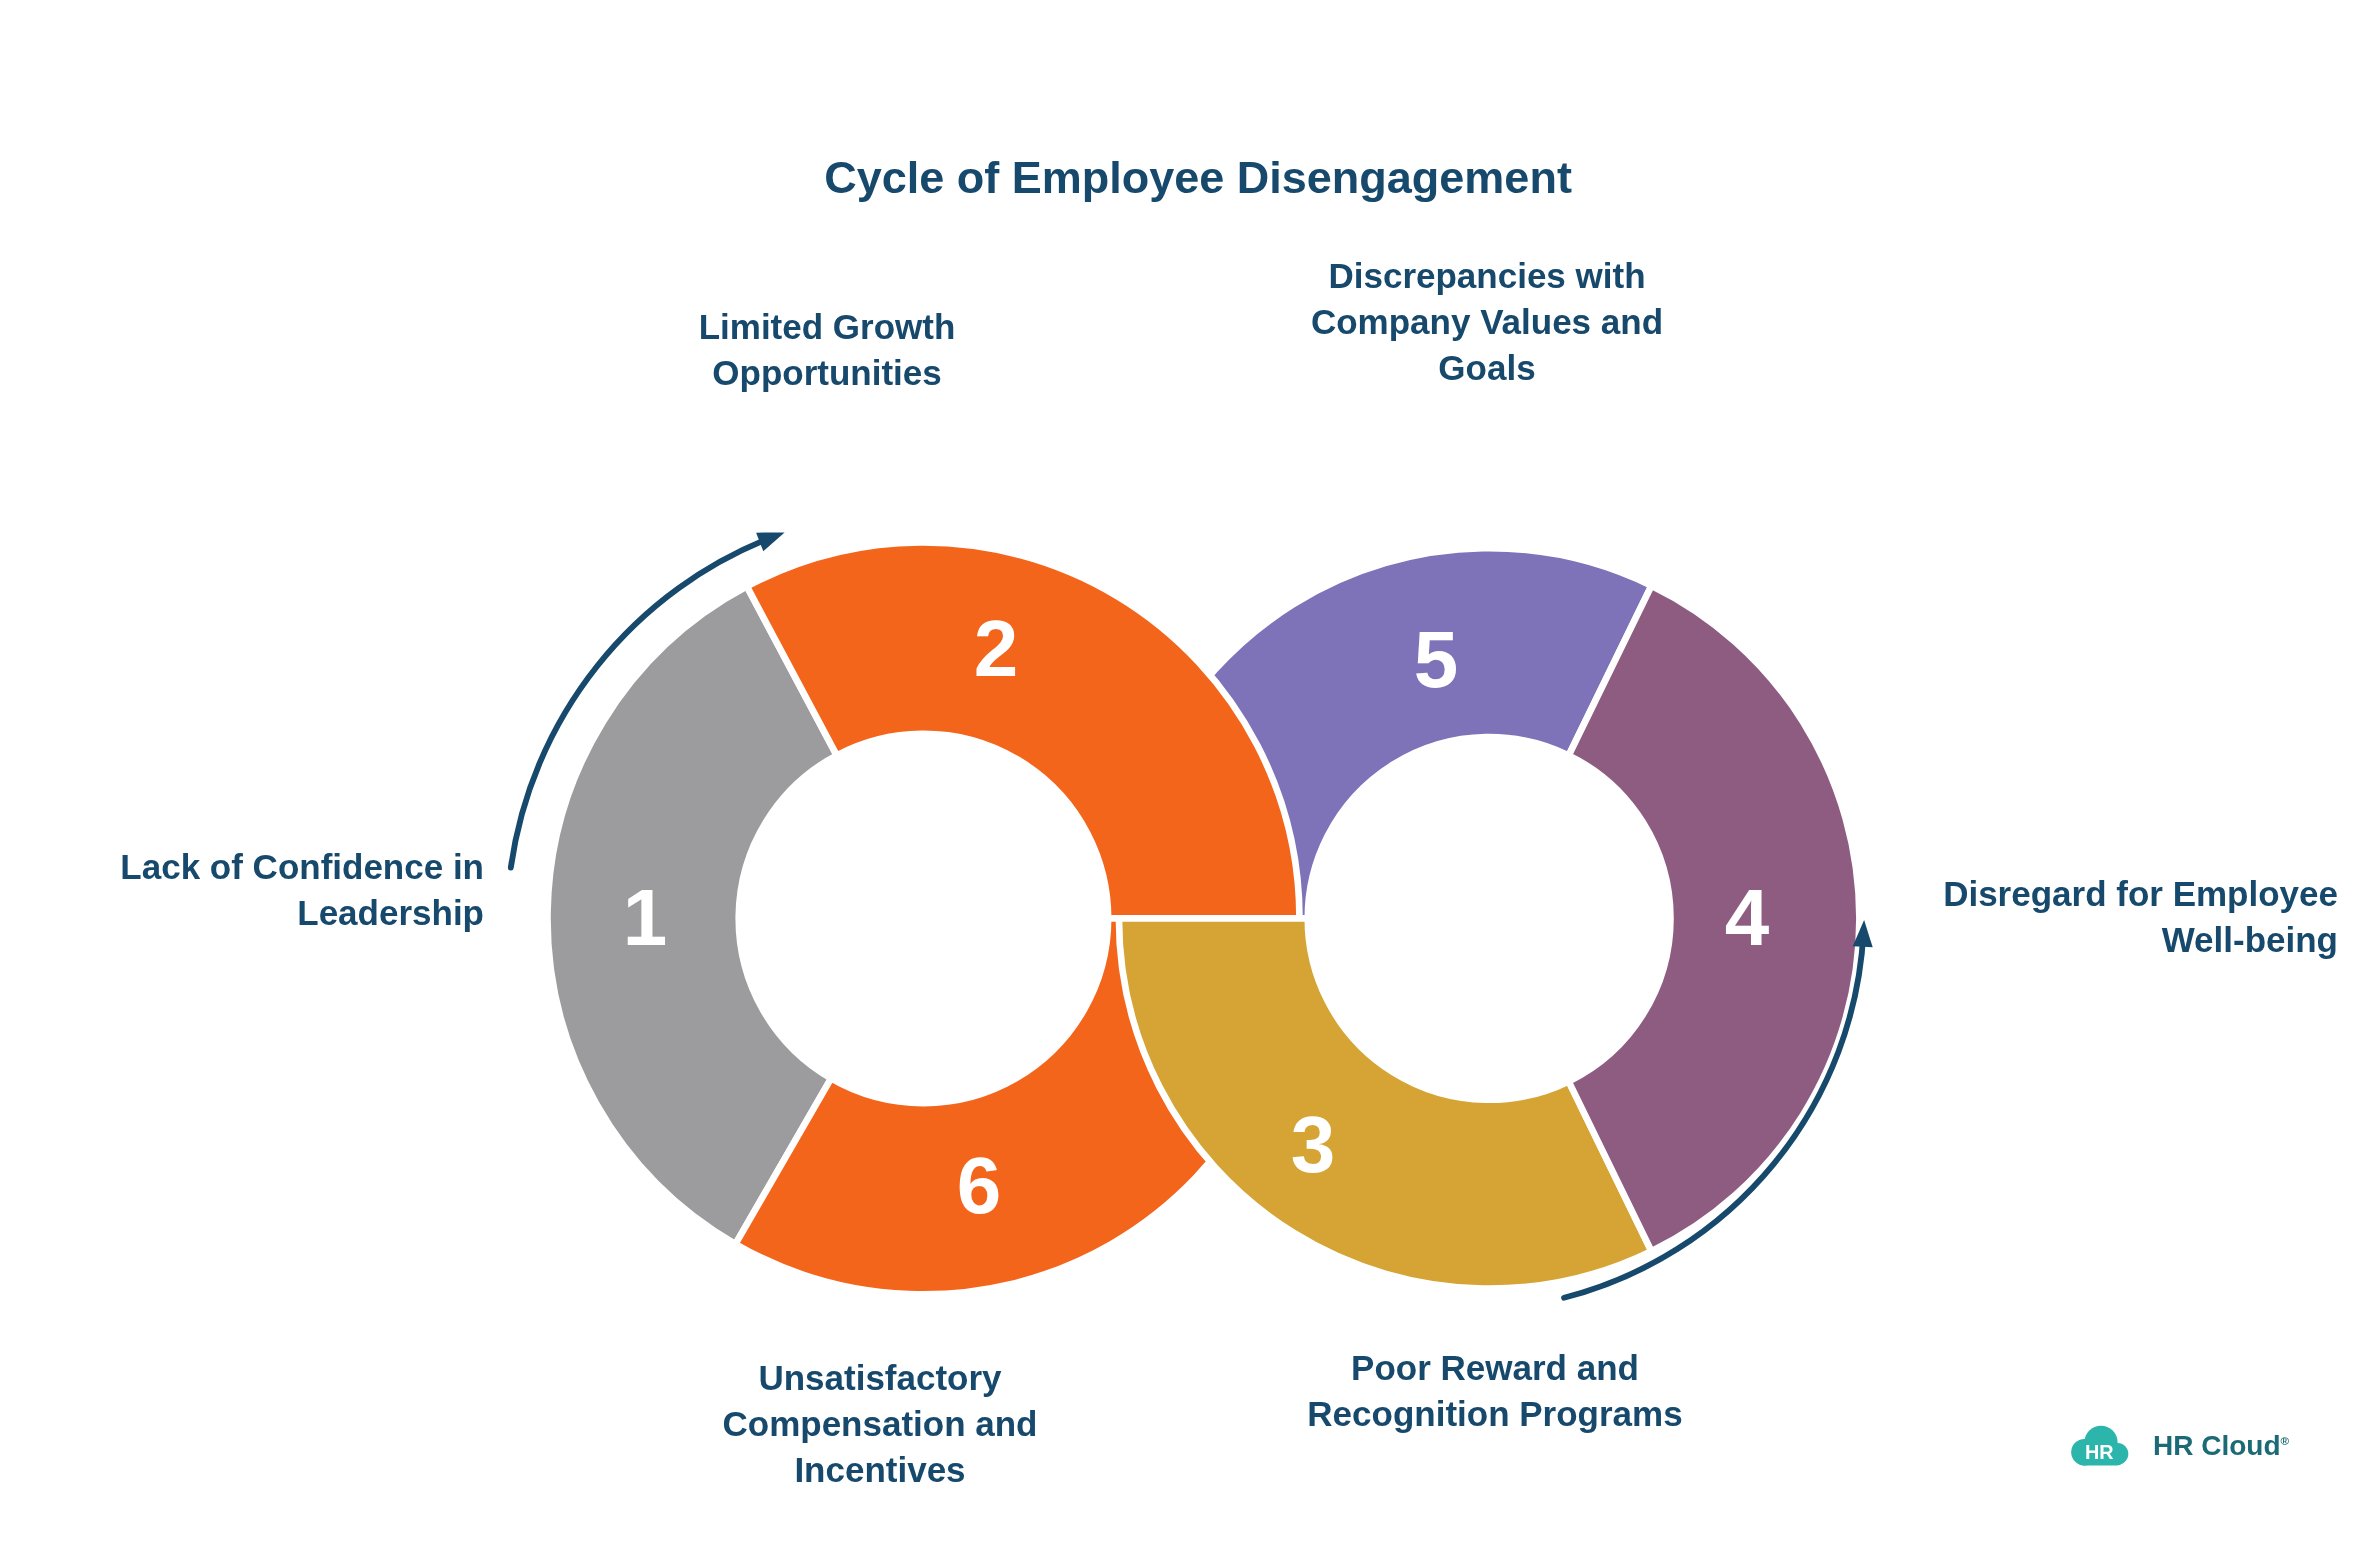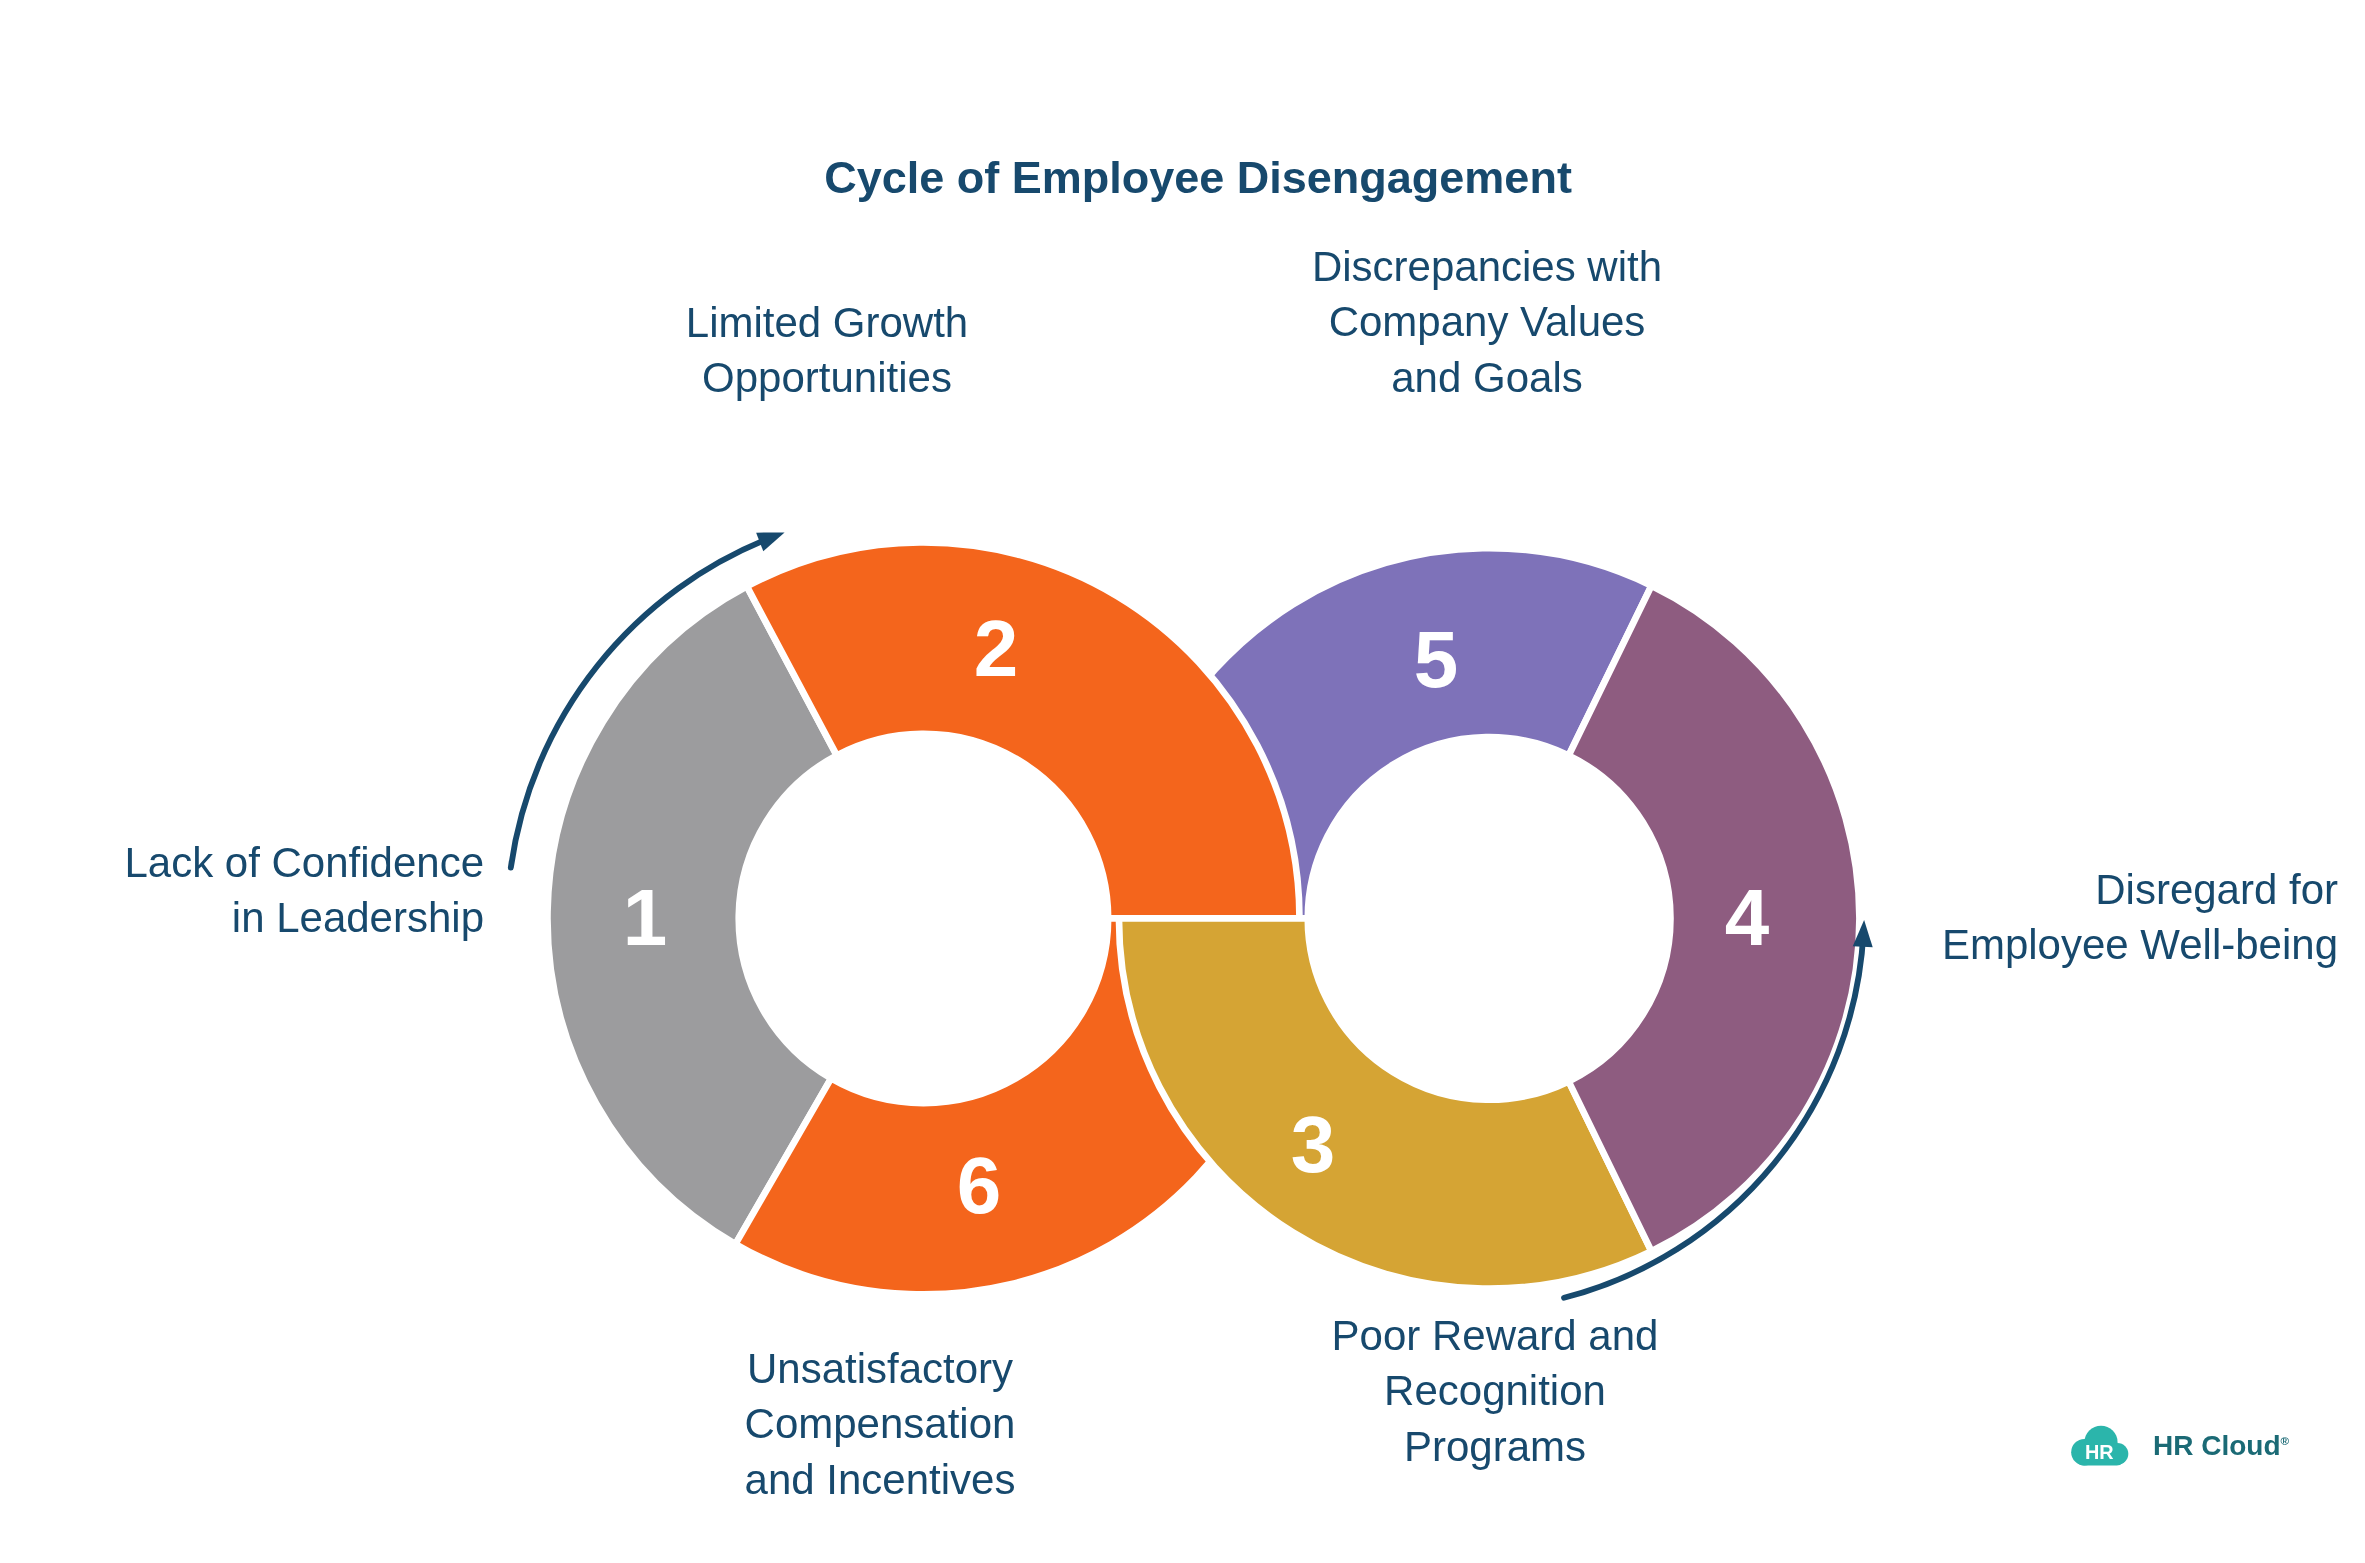--- a/index.html
+++ b/index.html
@@ -8,21 +8,21 @@
   .stage {
     position:relative; width:2366px; height:1564px; background:#fff;
     overflow:hidden; font-family:"Liberation Sans", sans-serif;
   }
   svg#diagram { position:absolute; left:0; top:0; }
   .title {
     position:absolute; left:1186px; top:166px; transform:translate(-50%,-50%);
     margin:12px; color:var(--navy); font-size:45px; font-weight:700; white-space:nowrap;
   }
   .label {
-    position:absolute; color:var(--navy); font-weight:400; font-size:42px; line-height:1.32;
+    position:absolute; color:var(--navy); font-weight:700; font-size:35px; line-height:1.32;
   }
   .lbl-center { text-align:center; transform:translate(-50%,-50%); }
   .lbl-limited        { left:827px; top:350px;  width:358px; }
   .lbl-discrepancies  { left:1487px; top:322px;  width:374px; }
   .lbl-lack           { left:484px;  top:890px; width:391px; text-align:right; transform:translate(-100%,-50%); }
   .lbl-disregard      { left:1897px; top:917px; width:441px; text-align:right; transform:translateY(-50%); }
   .lbl-unsatisfactory { left:880px; top:1424px; width:333px; }
   .lbl-poor           { left:1495px; top:1391px; width:395px; }
   .num {
     position:absolute; transform:translate(-50%,-50%);

